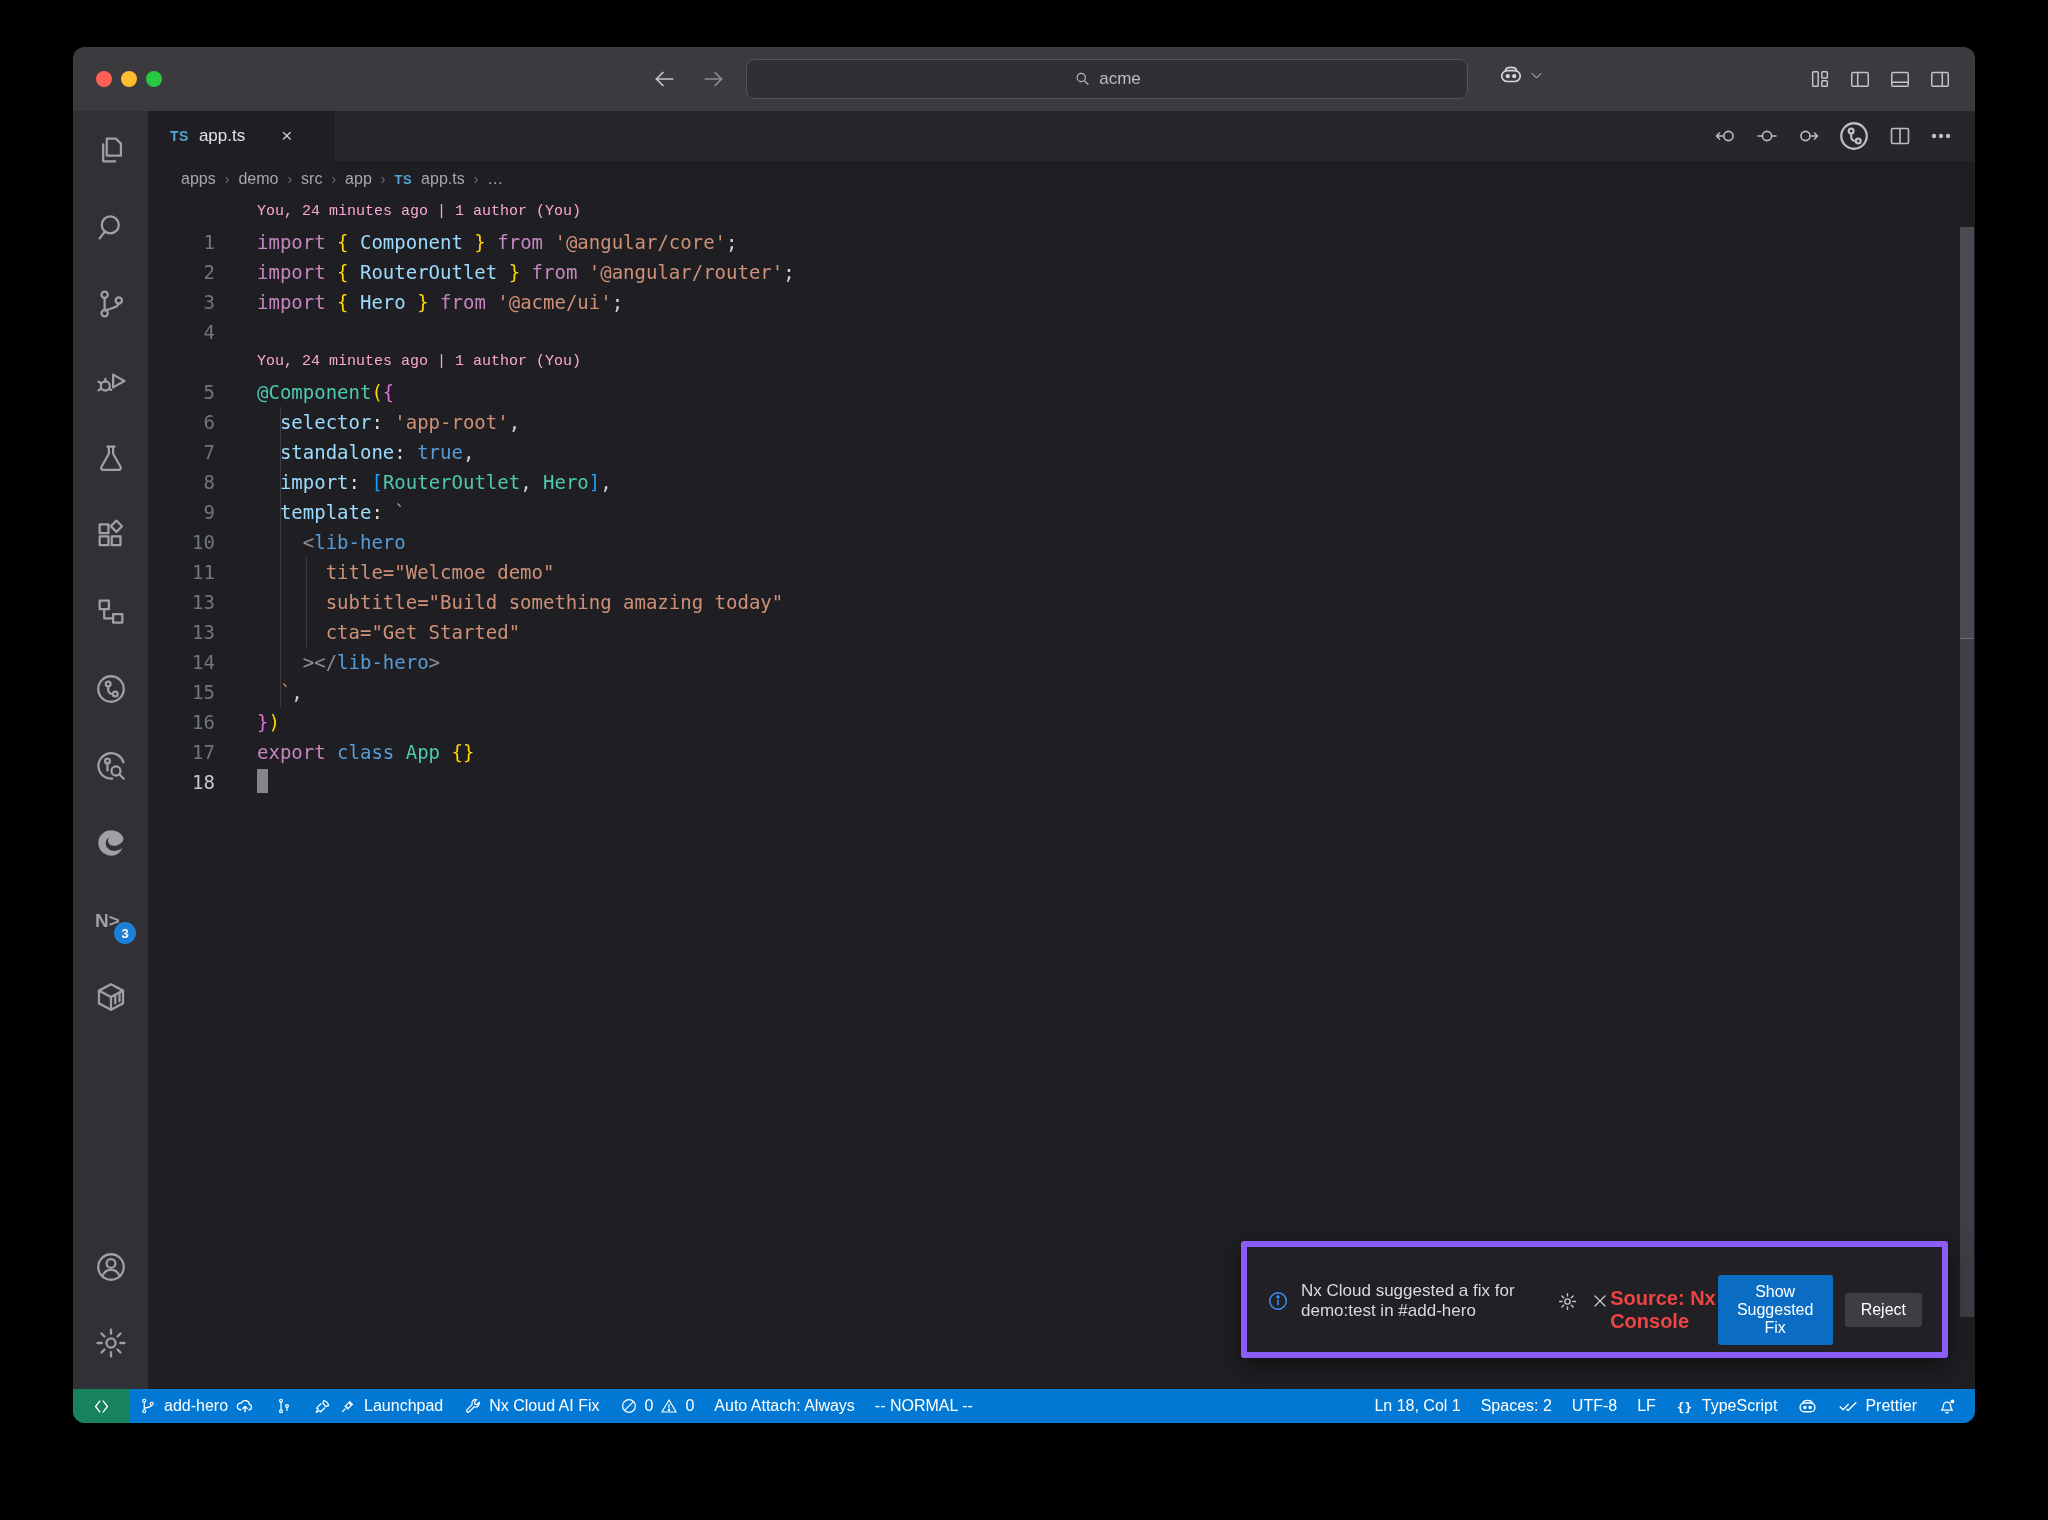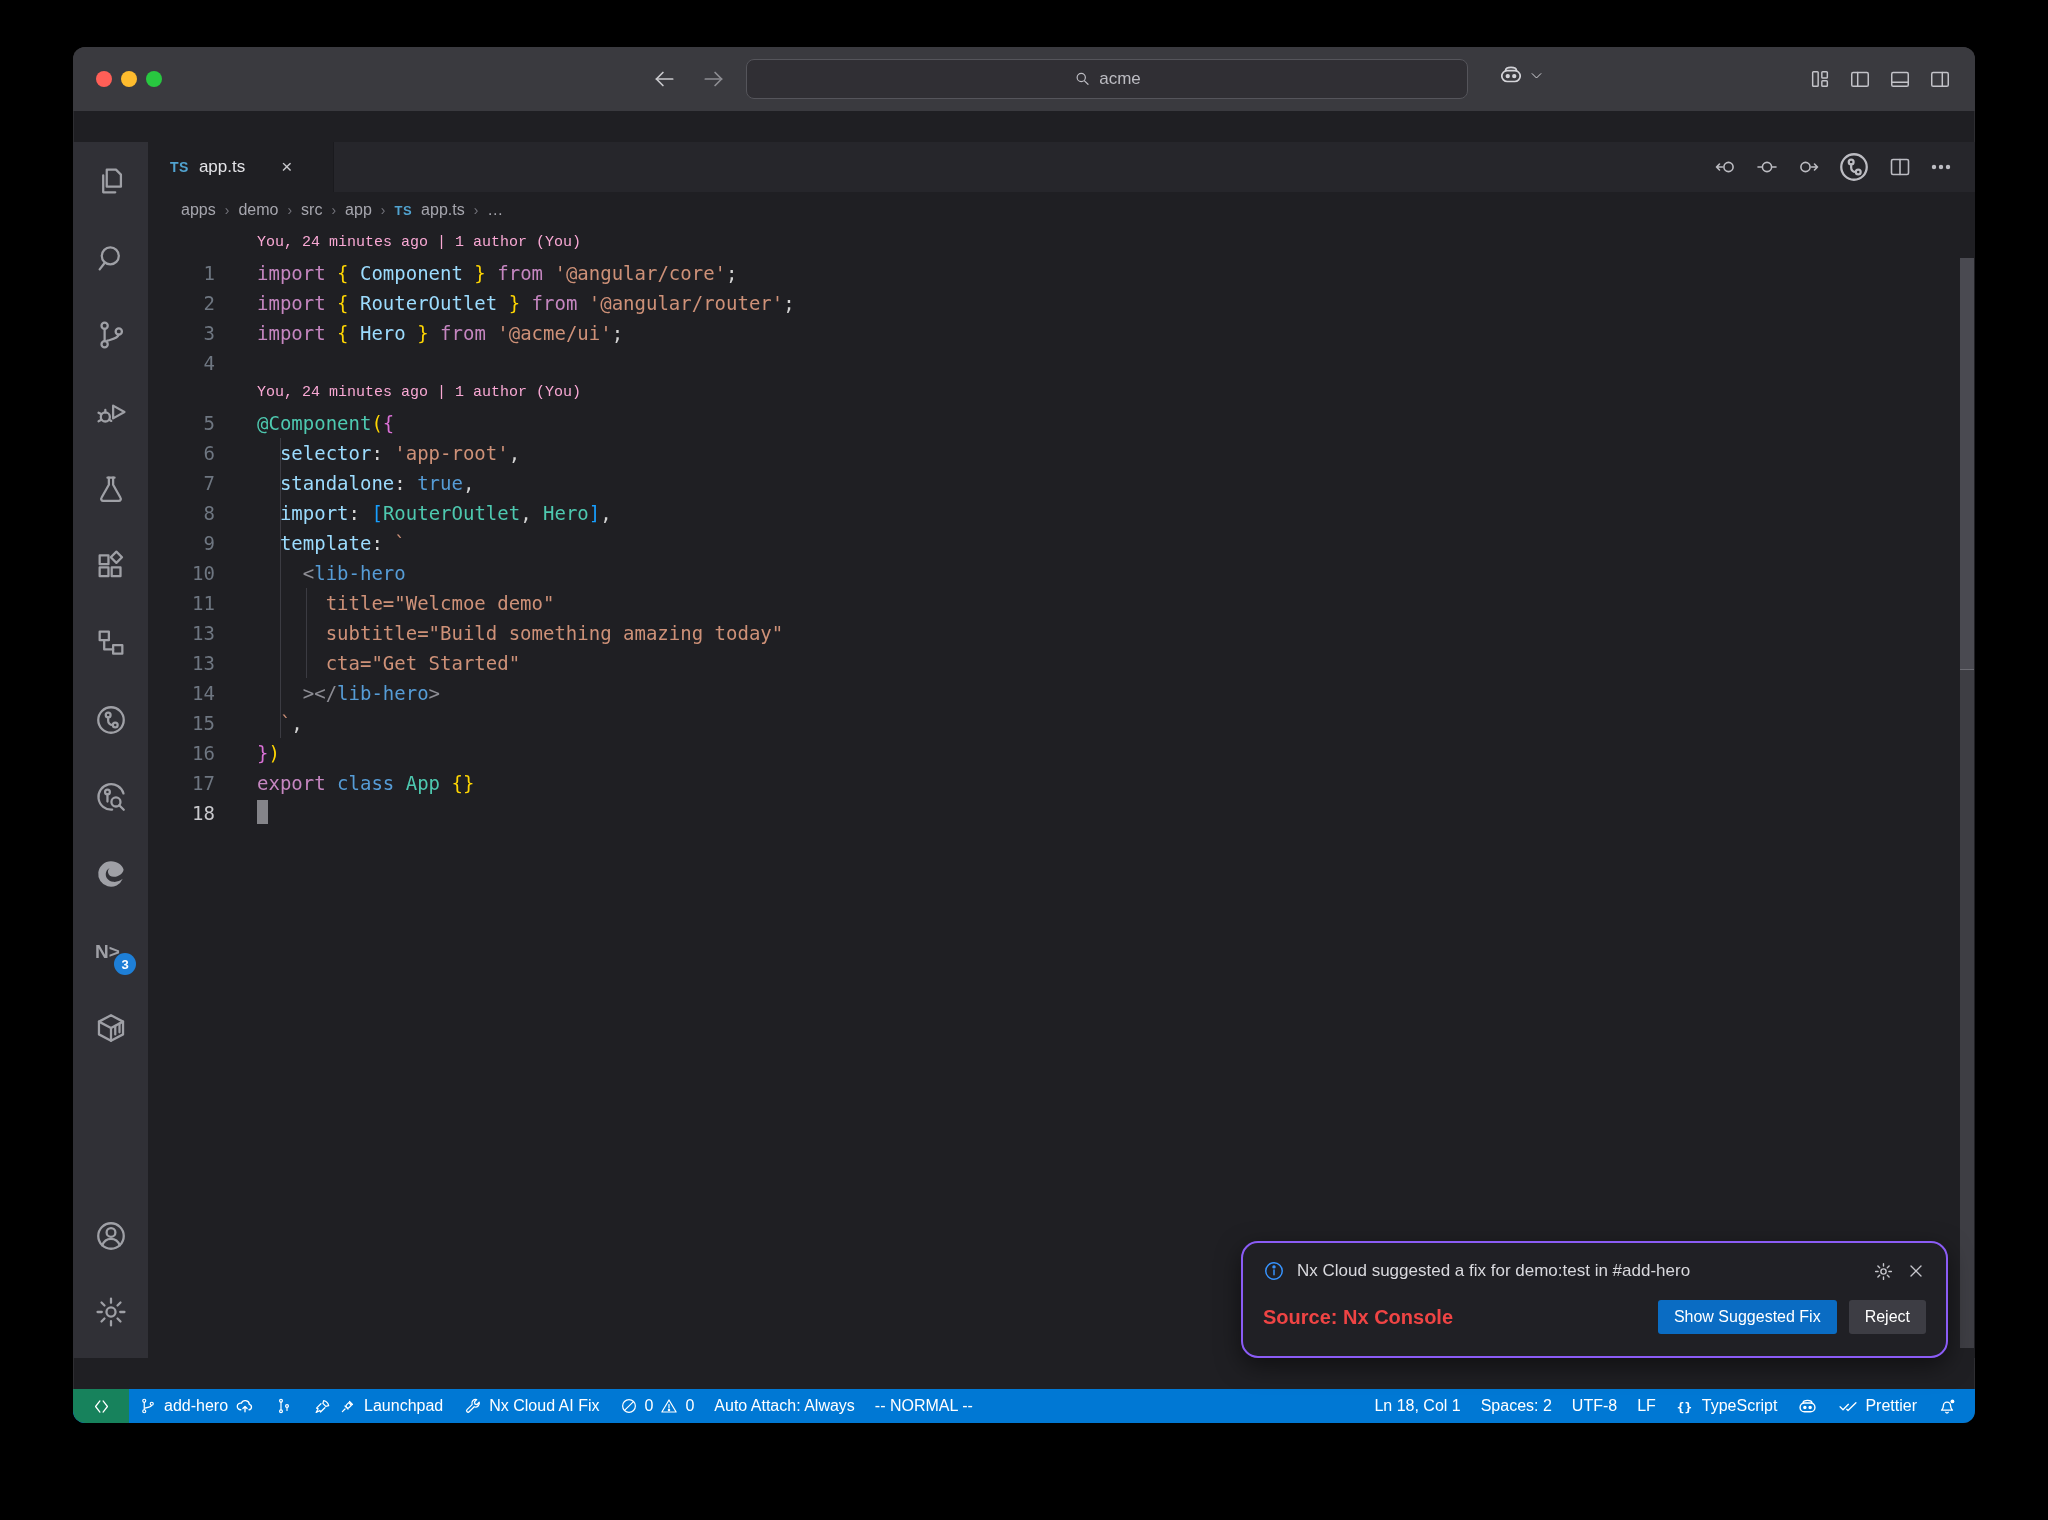--- a/index.html
+++ b/index.html
@@ -1,21 +1,21 @@
 <!DOCTYPE html>
 <html style="--c-status: #0078D4; --c-remote: #17825C; --c-btn: #0A6CC3; --c-info: #3794FF; --c-kw: #C586C0; --c-kw2: #569CD6; --c-var: #9CDCFE; --c-cls: #4EC9B0; --c-str: #CE9178; --c-const: #569CD6; --c-b1: #FFD602; --c-b2: #DA70D6; --c-b3: #179FFF; --c-fg: #D4D4D4; --c-pun: #8C8C93; --c-tag: #569CD6;"><head>
 <meta charset="utf-8">
 <style>
   * { margin:0; padding:0; box-sizing:border-box; }
   html,body { background:#000; }
   .screen { position:relative; width:2048px; height:1520px; background:#000; overflow:hidden;
             font-family:"Liberation Sans", sans-serif; }
   .window { position:absolute; left:73px; top:47px; width:1902px; height:1376px;
             background:#1f1f23; border-radius:12px; overflow:hidden; display:flex; flex-direction:column;
-            box-shadow: inset 0 0 0 1px rgba(255,255,255,0.07), 0 20px 60px rgba(0,0,0,0.8); gap: 31px; }
+            box-shadow: inset 0 0 0 1px rgba(255,255,255,0.07), 0 20px 60px rgba(0,0,0,0.8); }
 
   
   .titlebar { height:64px; flex:0 0 64px; background:#3a3a3f; display:flex; align-items:center; position:relative; }
   .traffic { display:flex; gap:9px; margin-left:23px; }
   .tl { width:16px; height:16px; border-radius:50%; }
   .tl.red{background:#ff5f57} .tl.yellow{background:#febc2e} .tl.green{background:#28c840}
   .nav-arrows { position:absolute; left:578px; display:flex; gap:24px; color:#c9c9cd; }
   .nav-arrows .ic.dim { color:#8d8d93; }
   .cmd-center { position:absolute; left:673px; top:12px; width:722px; height:40px; background:#302f34;
                 border:1px solid #55555b; border-radius:8px; display:flex; align-items:center; justify-content:center;
@@ -64,22 +64,22 @@
   .tk-b1{color:var(--c-b1)} .tk-b2{color:var(--c-b2)} .tk-b3{color:var(--c-b3)}
   .tk-fg{color:var(--c-fg)} .tk-pun{color:var(--c-pun)} .tk-tag{color:var(--c-tag)}
 
   .scrollbar { position:absolute; right:0; top:0; bottom:0; width:16px; }
   .sthumb { position:absolute; left:1px; width:14px; top:30px; height:1090px; background:#3e3e44; }
   .sthumb-top { position:absolute; left:1px; width:14px; top:30px; height:412px; background:#4a4a51;
                 border-bottom:1px solid #6b6b72; }
 
   
   .notification { position:absolute; right:27px; bottom:65px; width:707px; height:117px; background:#202025;
-                  border:2px solid #8b5cf6; border-radius:17px; box-shadow:0 8px 24px rgba(0,0,0,0.5);
-                  padding:17px 20px 14px 20px; display:flex; flex-direction:column; z-index:5; }
+                  border:6px solid #8b5cf6; border-radius:3px; box-shadow:0 8px 24px rgba(0,0,0,0.5);
+                  padding:17px 20px 14px 20px; display:flex; flex-direction:row; z-index:5; }
   .notif-head { display:flex; align-items:center; gap:12px; color:#d9d9de; font-size:17px; }
   .notif-head .spacer { flex:1; }
   .notif-head .ic { color:#c6c6cc; }
   .notif-foot { display:flex; align-items:center; margin-top:18px; }
   .notif-source { color:#ef4444; font-size:20px;font-weight:bold; }
   .notif-foot .spacer { flex:1; }
   .btn { border:none; border-radius:3px; font-size:16px; font-family:"Liberation Sans",sans-serif;
          padding:8px 16px; color:#fff; }
   .btn.primary { background:var(--c-btn); }
   .btn.secondary { background:#3d3d44; margin-left:12px; }

